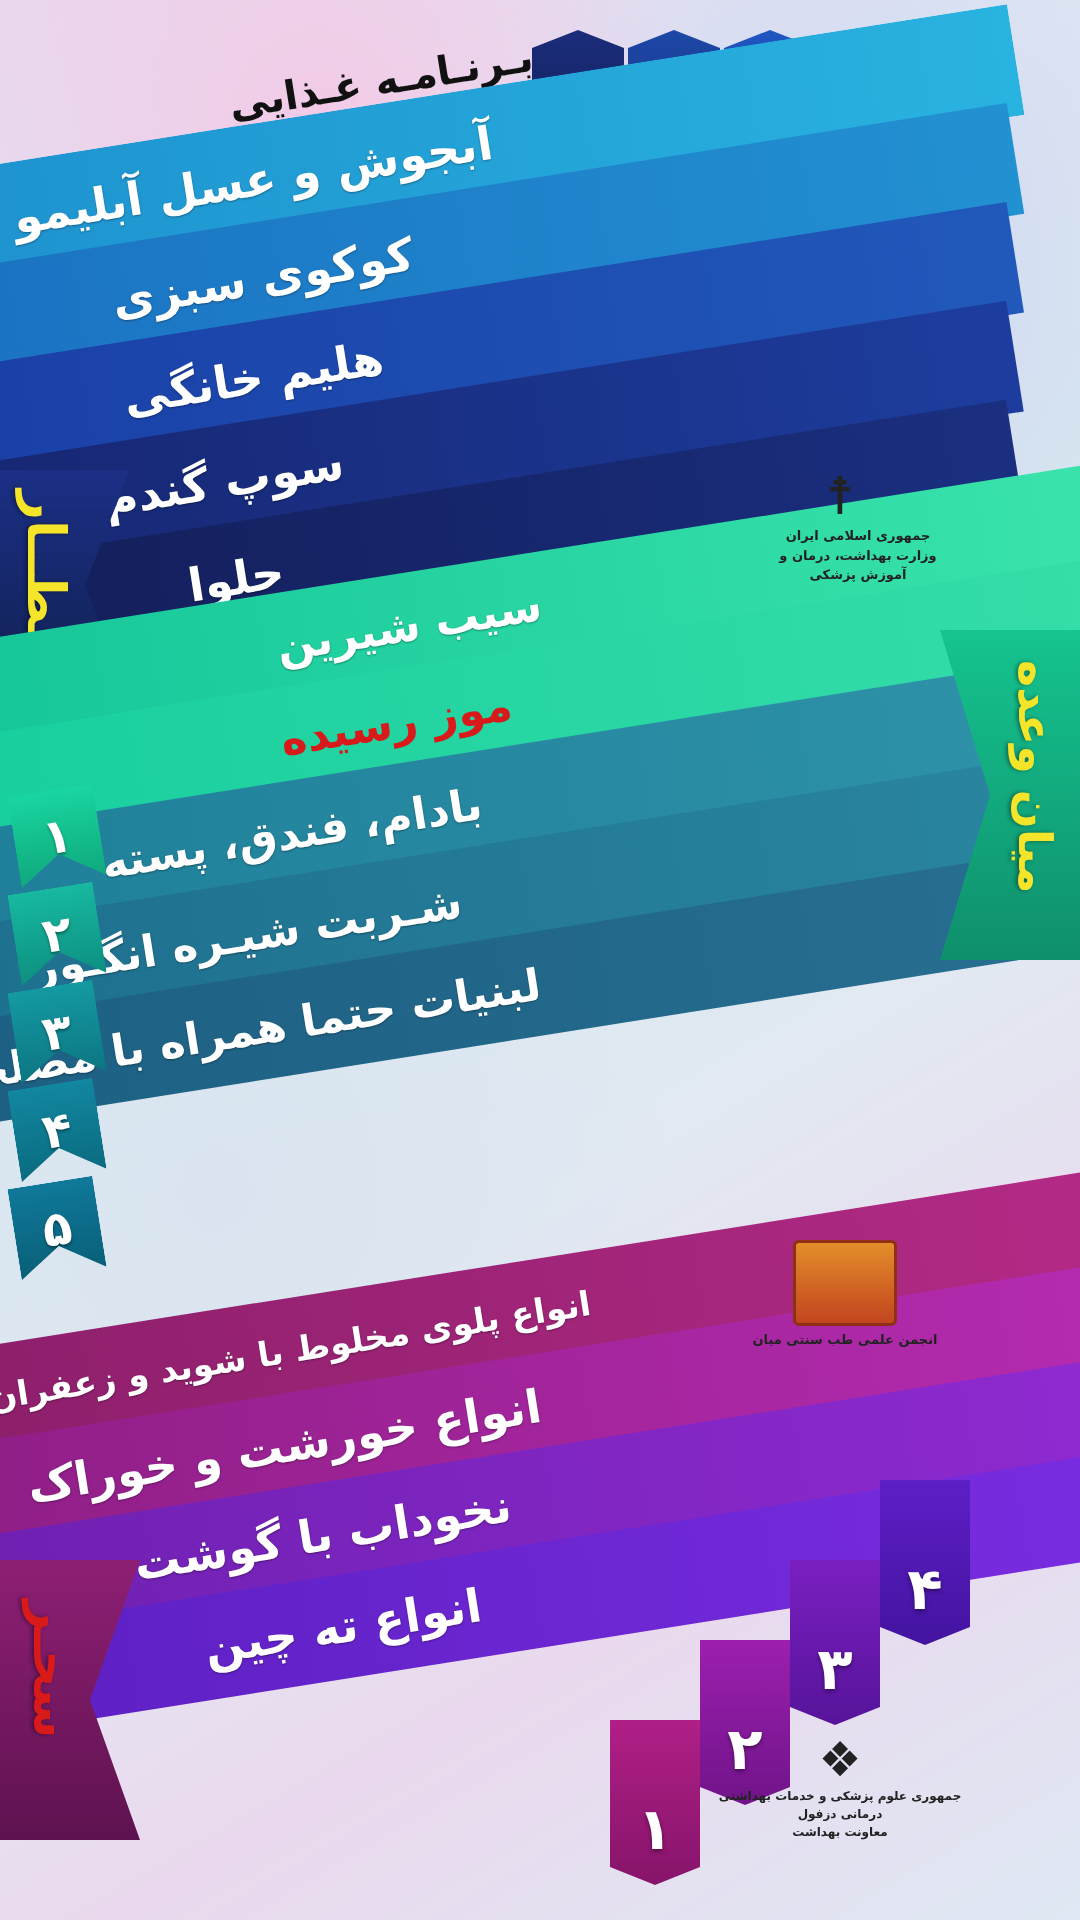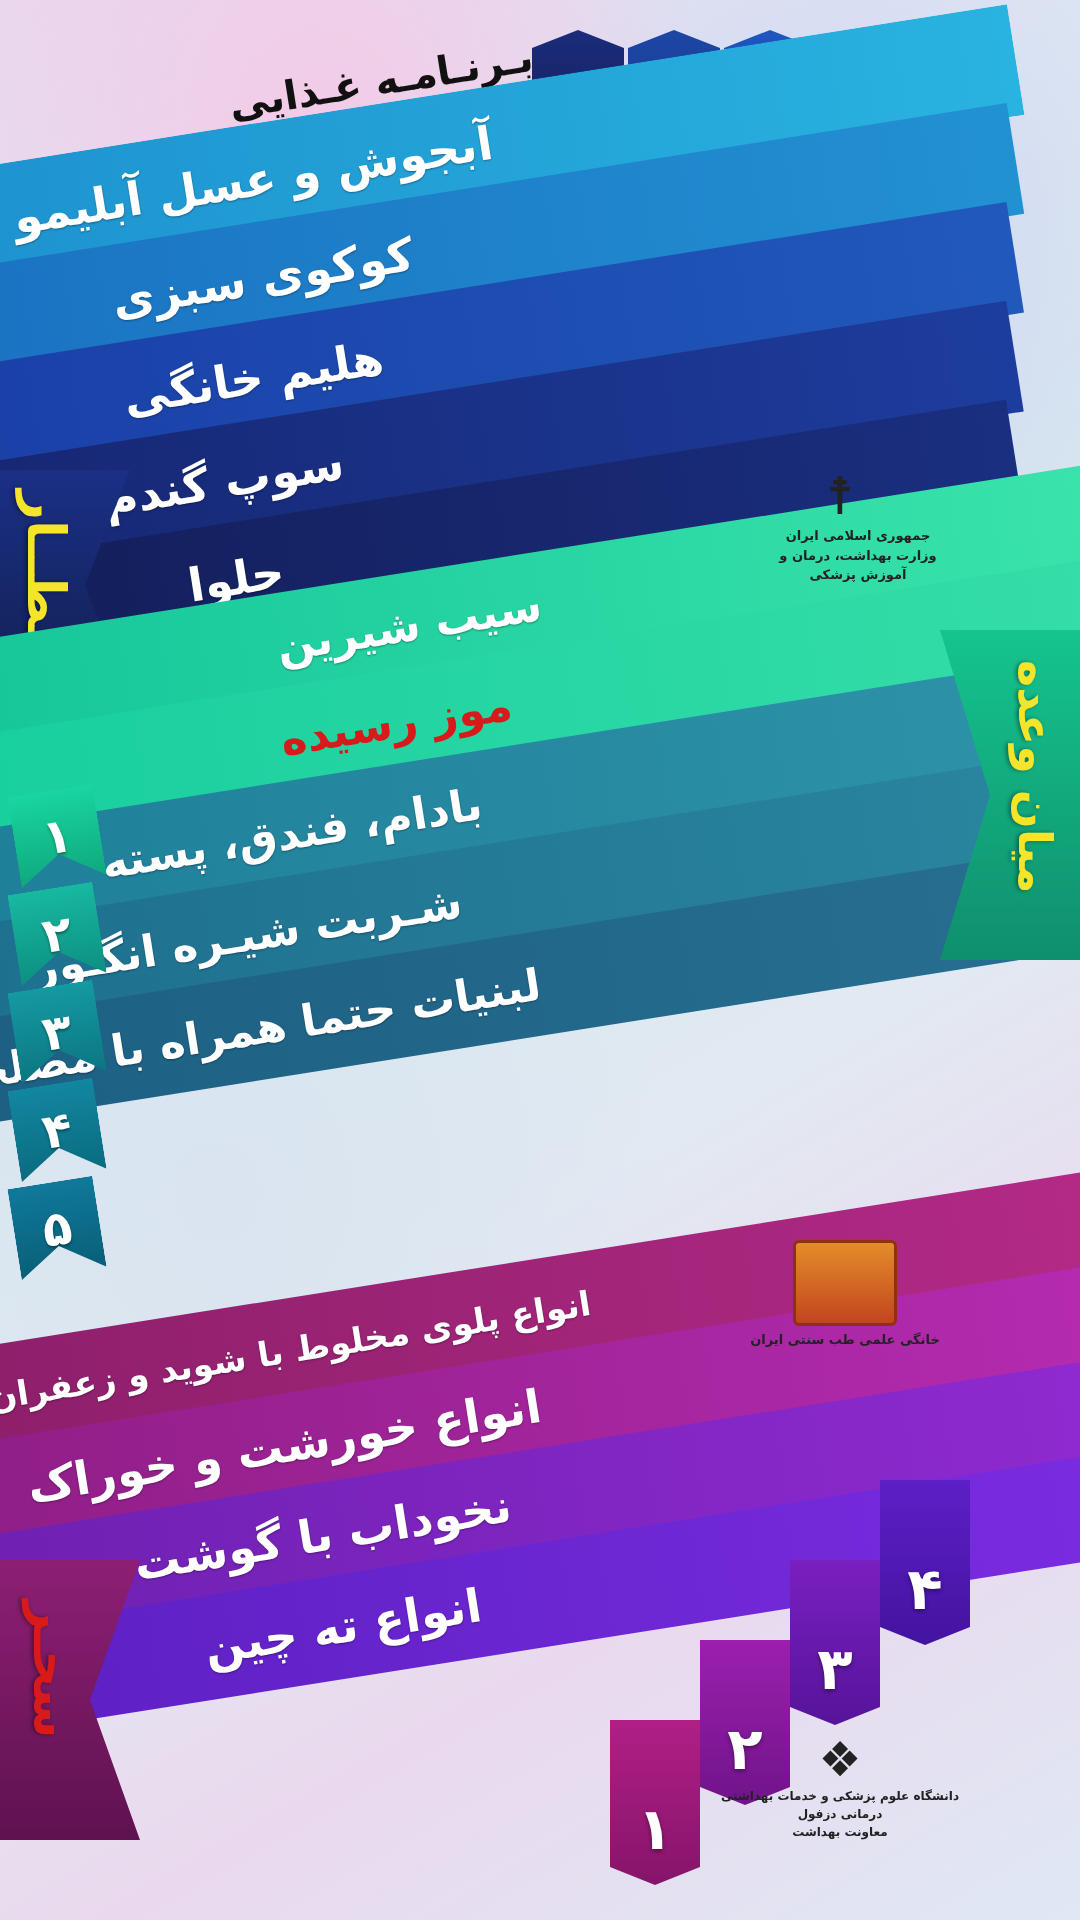--- a/index.html
+++ b/index.html
@@ -240,22 +240,22 @@
   <div class="logo" style="right:130px;top:470px;width:220px;">
     <div class="emblem">☨</div>
     <div class="cap" style="white-space:pre-line;margin-left:36px;">جمهوری اسلامی ایران
 وزارت بهداشت، درمان و آموزش پزشکی</div>
   </div>
 
   <div class="logo" style="right:120px;top:1240px;width:230px;">
     <div style="width:104px;height:86px;margin:0 auto;border-radius:6px;
                 background:linear-gradient(180deg,#e38d2a,#c2451f);
                 border:3px solid #8f2f14;box-sizing:border-box;"></div>
-    <div class="cap">خانگی علمی طب سنتی ایران</div>
+    <div class="cap">انجمن علمی طب سنتی میان</div>
   </div>
 
   <div class="logo" style="right:110px;top:1735px;width:260px;">
     <div class="emblem" style="font-size:48px;">❖</div>
-    <div class="cap" style="white-space:pre-line;font-size:12px;">دانشگاه علوم پزشکی و خدمات بهداشتی درمانی دزفول
+    <div class="cap" style="white-space:pre-line;font-size:12px;">جمهوری علوم پزشکی و خدمات بهداشتی درمانی دزفول
 معاونت بهداشت</div>
   </div>
 
 </div>
 
 </body></html>

